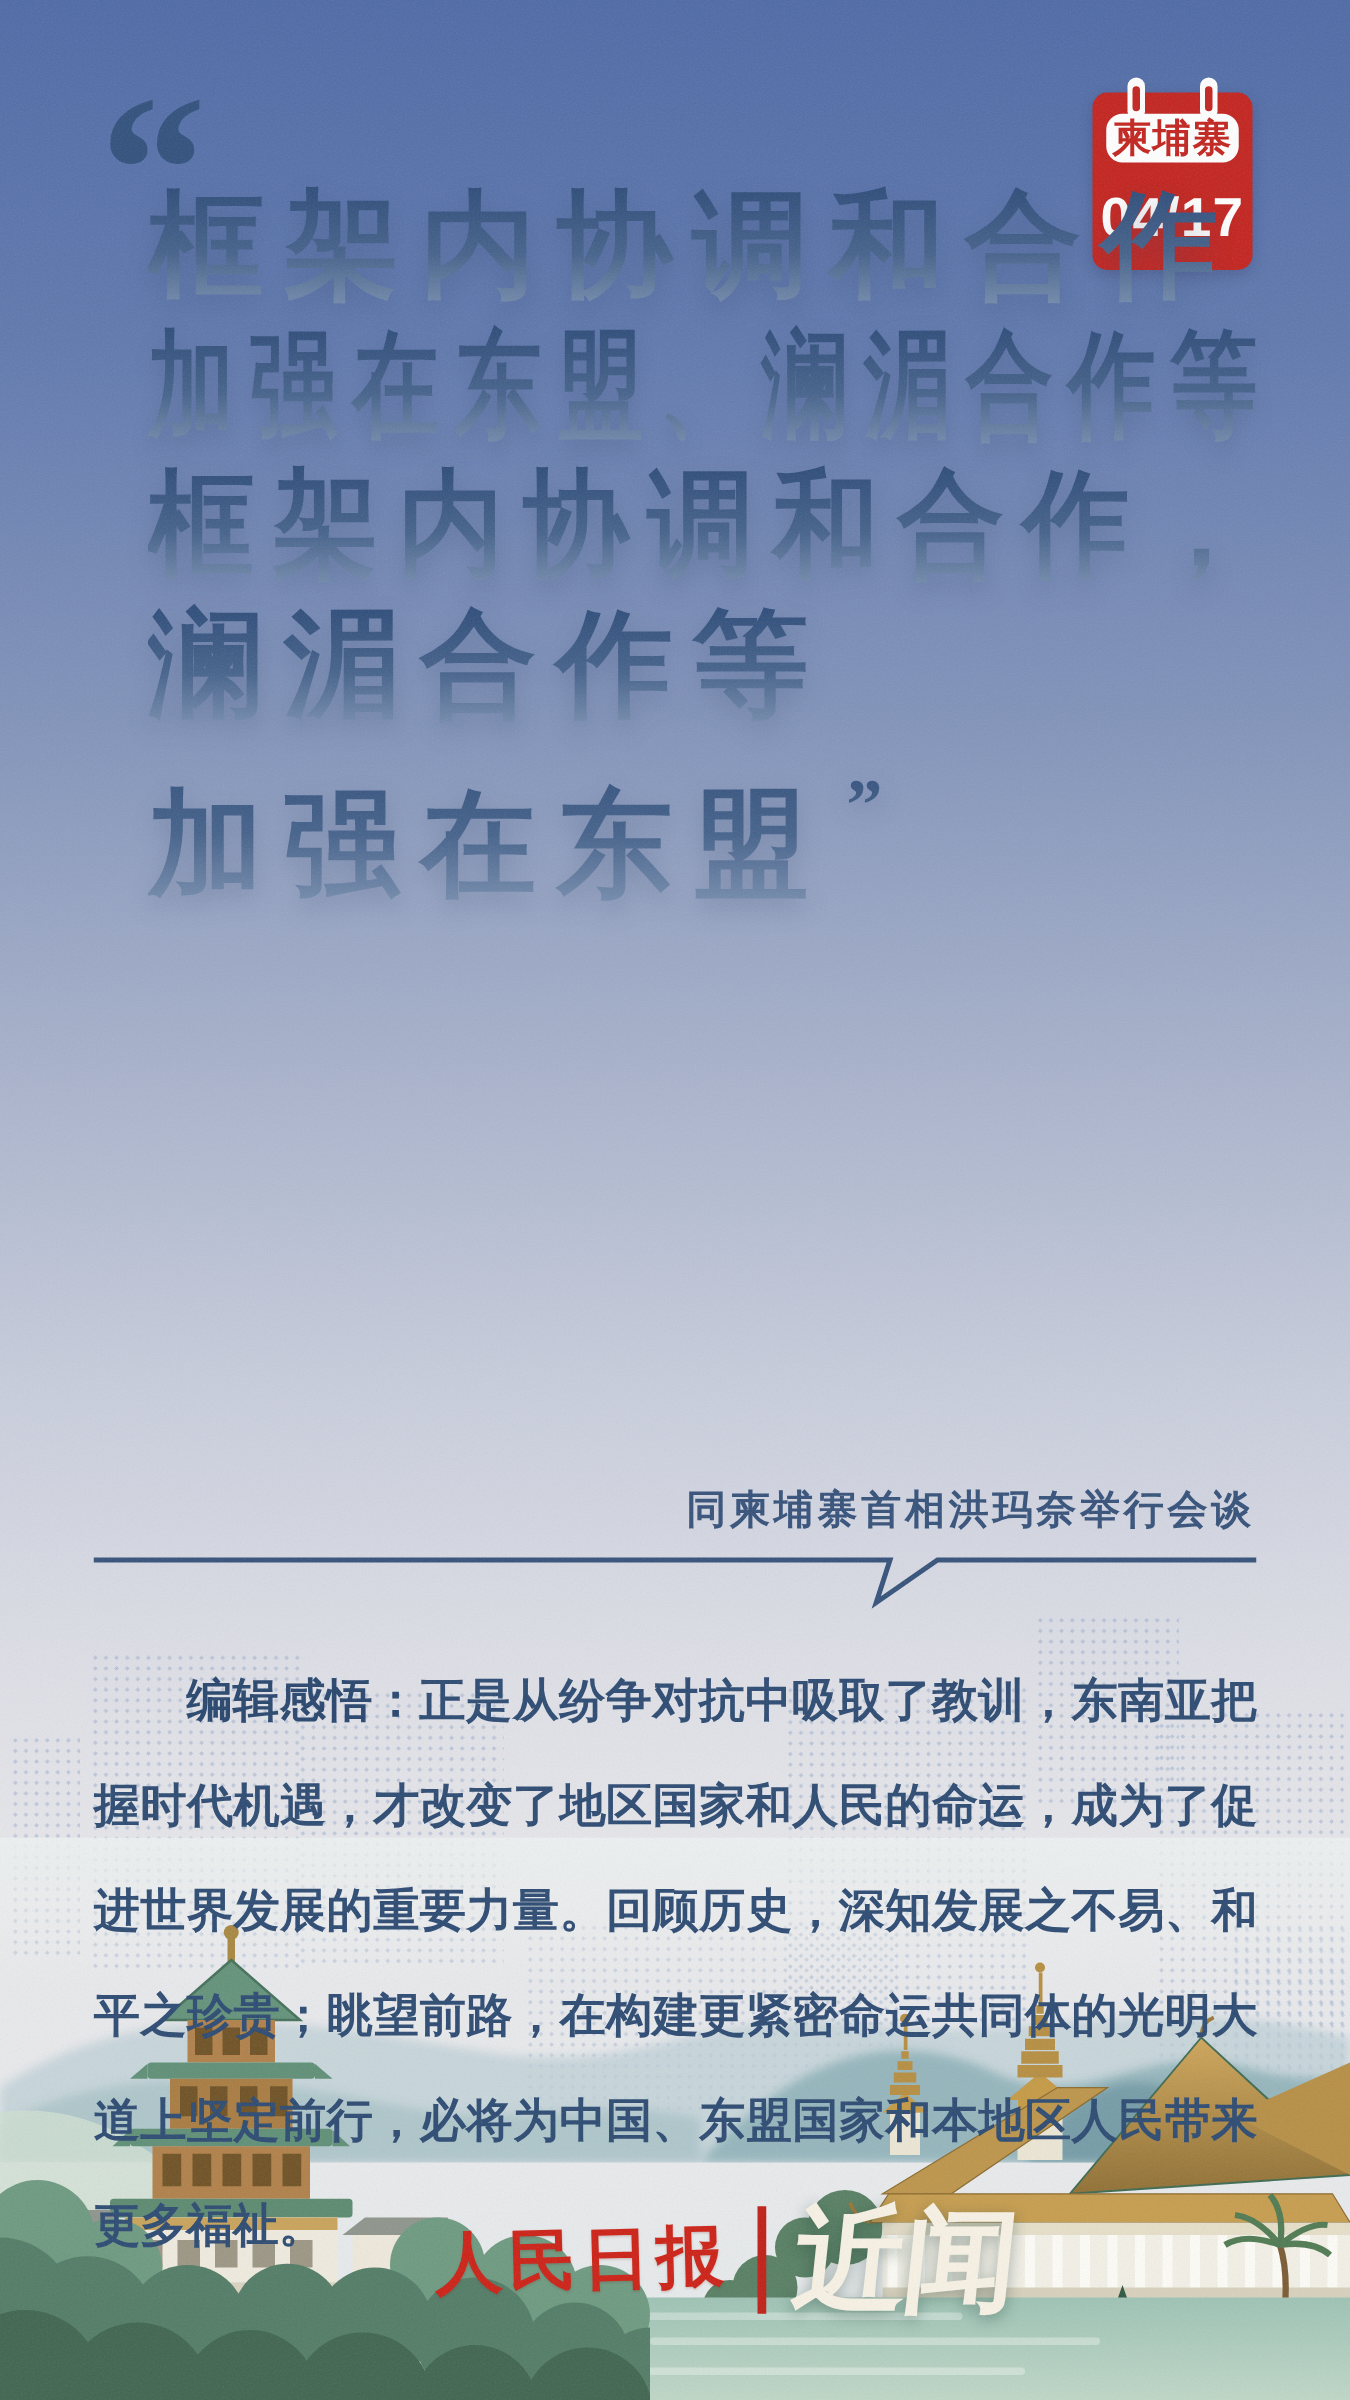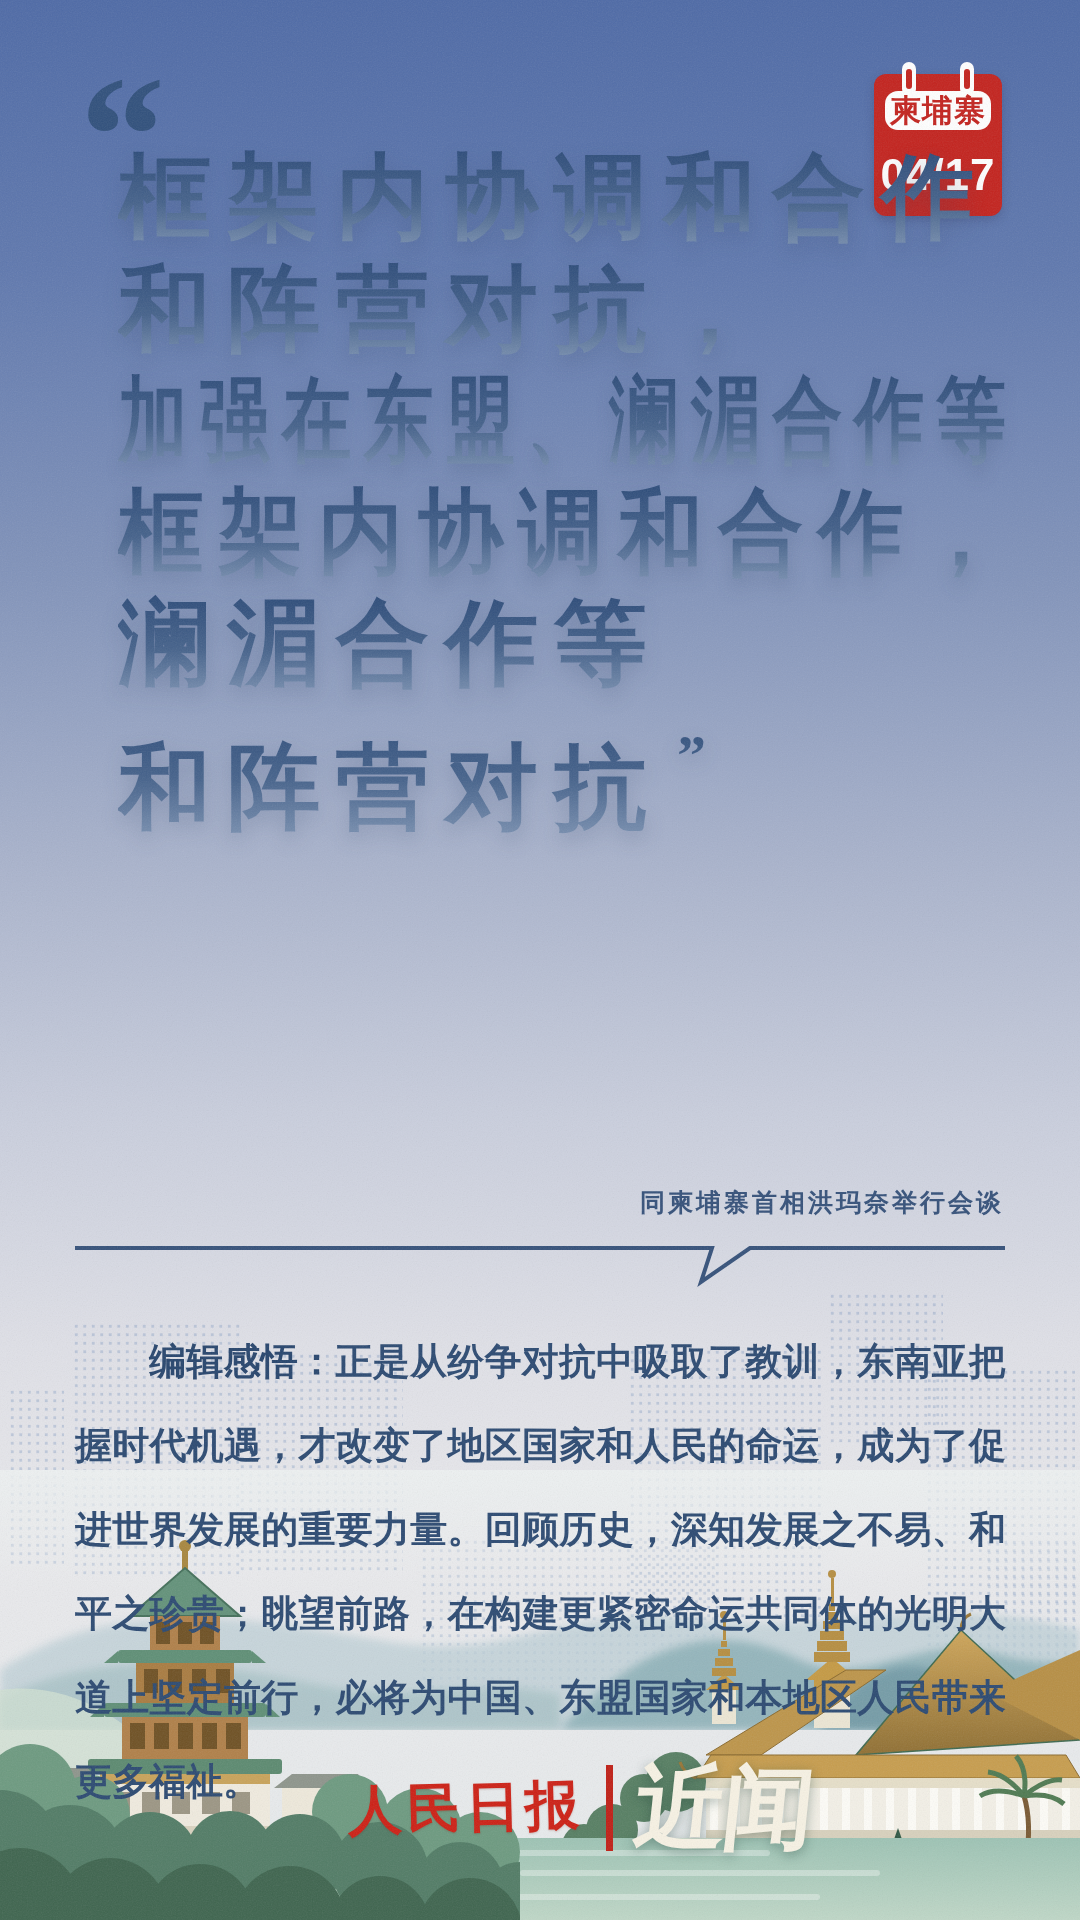--- a/index.html
+++ b/index.html
@@ -73,21 +73,21 @@
       color:transparent;
     }
   }
   .q-close{font-size:58px;letter-spacing:0;margin-left:14px;vertical-align:44px;}
   .attribution{
     position:absolute;right:76px;top:1088px;z-index:6;
     font-size:63px;font-weight:700;color:#3a567c;letter-spacing:6px;
   }
   .context{
     position:absolute;right:76px;top:1186px;z-index:6;
-    font-size:25px;font-weight:700;color:#35517a;letter-spacing:3px;text-align:center;
+    font-size:32px;font-weight:700;color:#35517a;letter-spacing:3px;text-align:center;
   }
   .divider{position:absolute;left:0;top:1230px;z-index:6;}
   
   .editor{
     position:absolute;left:75px;right:74px;top:1283px;z-index:6;
     font-size:37px;line-height:84px;text-align:justify;text-indent:2em;
     color:#2c4a72;font-weight:600;
   }
   .editor .lbl{font-weight:900;color:#27456d;}
   
@@ -322,26 +322,25 @@
     <div class="ring right"></div>
     <div class="badge-panel">
       <span class="badge-country">柬埔寨</span>
     </div>
     <div class="badge-date">04/17</div>
   </div>
 
   <div class="open-quote">“</div>
   <div class="quote">
     <div class="q-line">框架内协调和合作</div>
-    <div class="q-line">和阵营对抗，</div>
     <div class="q-line" style="transform: scaleX(0.750626); transform-origin: left center;">加强在东盟、澜湄合作等</div>
     <div class="q-line" style="transform: scaleX(0.917431); transform-origin: left center;">框架内协调和合作，</div>
     <div class="q-line">澜湄合作等</div>
     <div class="q-line">
-        <span>和阵营对抗</span>
+        <span>加强在东盟</span>
         <span class="q-close">”</span>
       </div>
   </div>
   <div class="context">同柬埔寨首相洪玛奈举行会谈</div>
 
   <svg class="divider" width="1080" height="70" viewBox="0 0 1080 70">
     <path d="M75,18 H712 L701,52 L750,18 H1005" fill="none" stroke="#35517a" stroke-width="4"></path>
   </svg>
 
   <p class="editor"><span class="lbl">编辑感悟：</span><span>正是从纷争对抗中吸取了教训，东南亚把握时代机遇，才改变了地区国家和人民的命运，成为了促进世界发展的重要力量。回顾历史，深知发展之不易、和平之珍贵；眺望前路，在构建更紧密命运共同体的光明大道上坚定前行，必将为中国、东盟国家和本地区人民带来更多福祉。</span></p>

